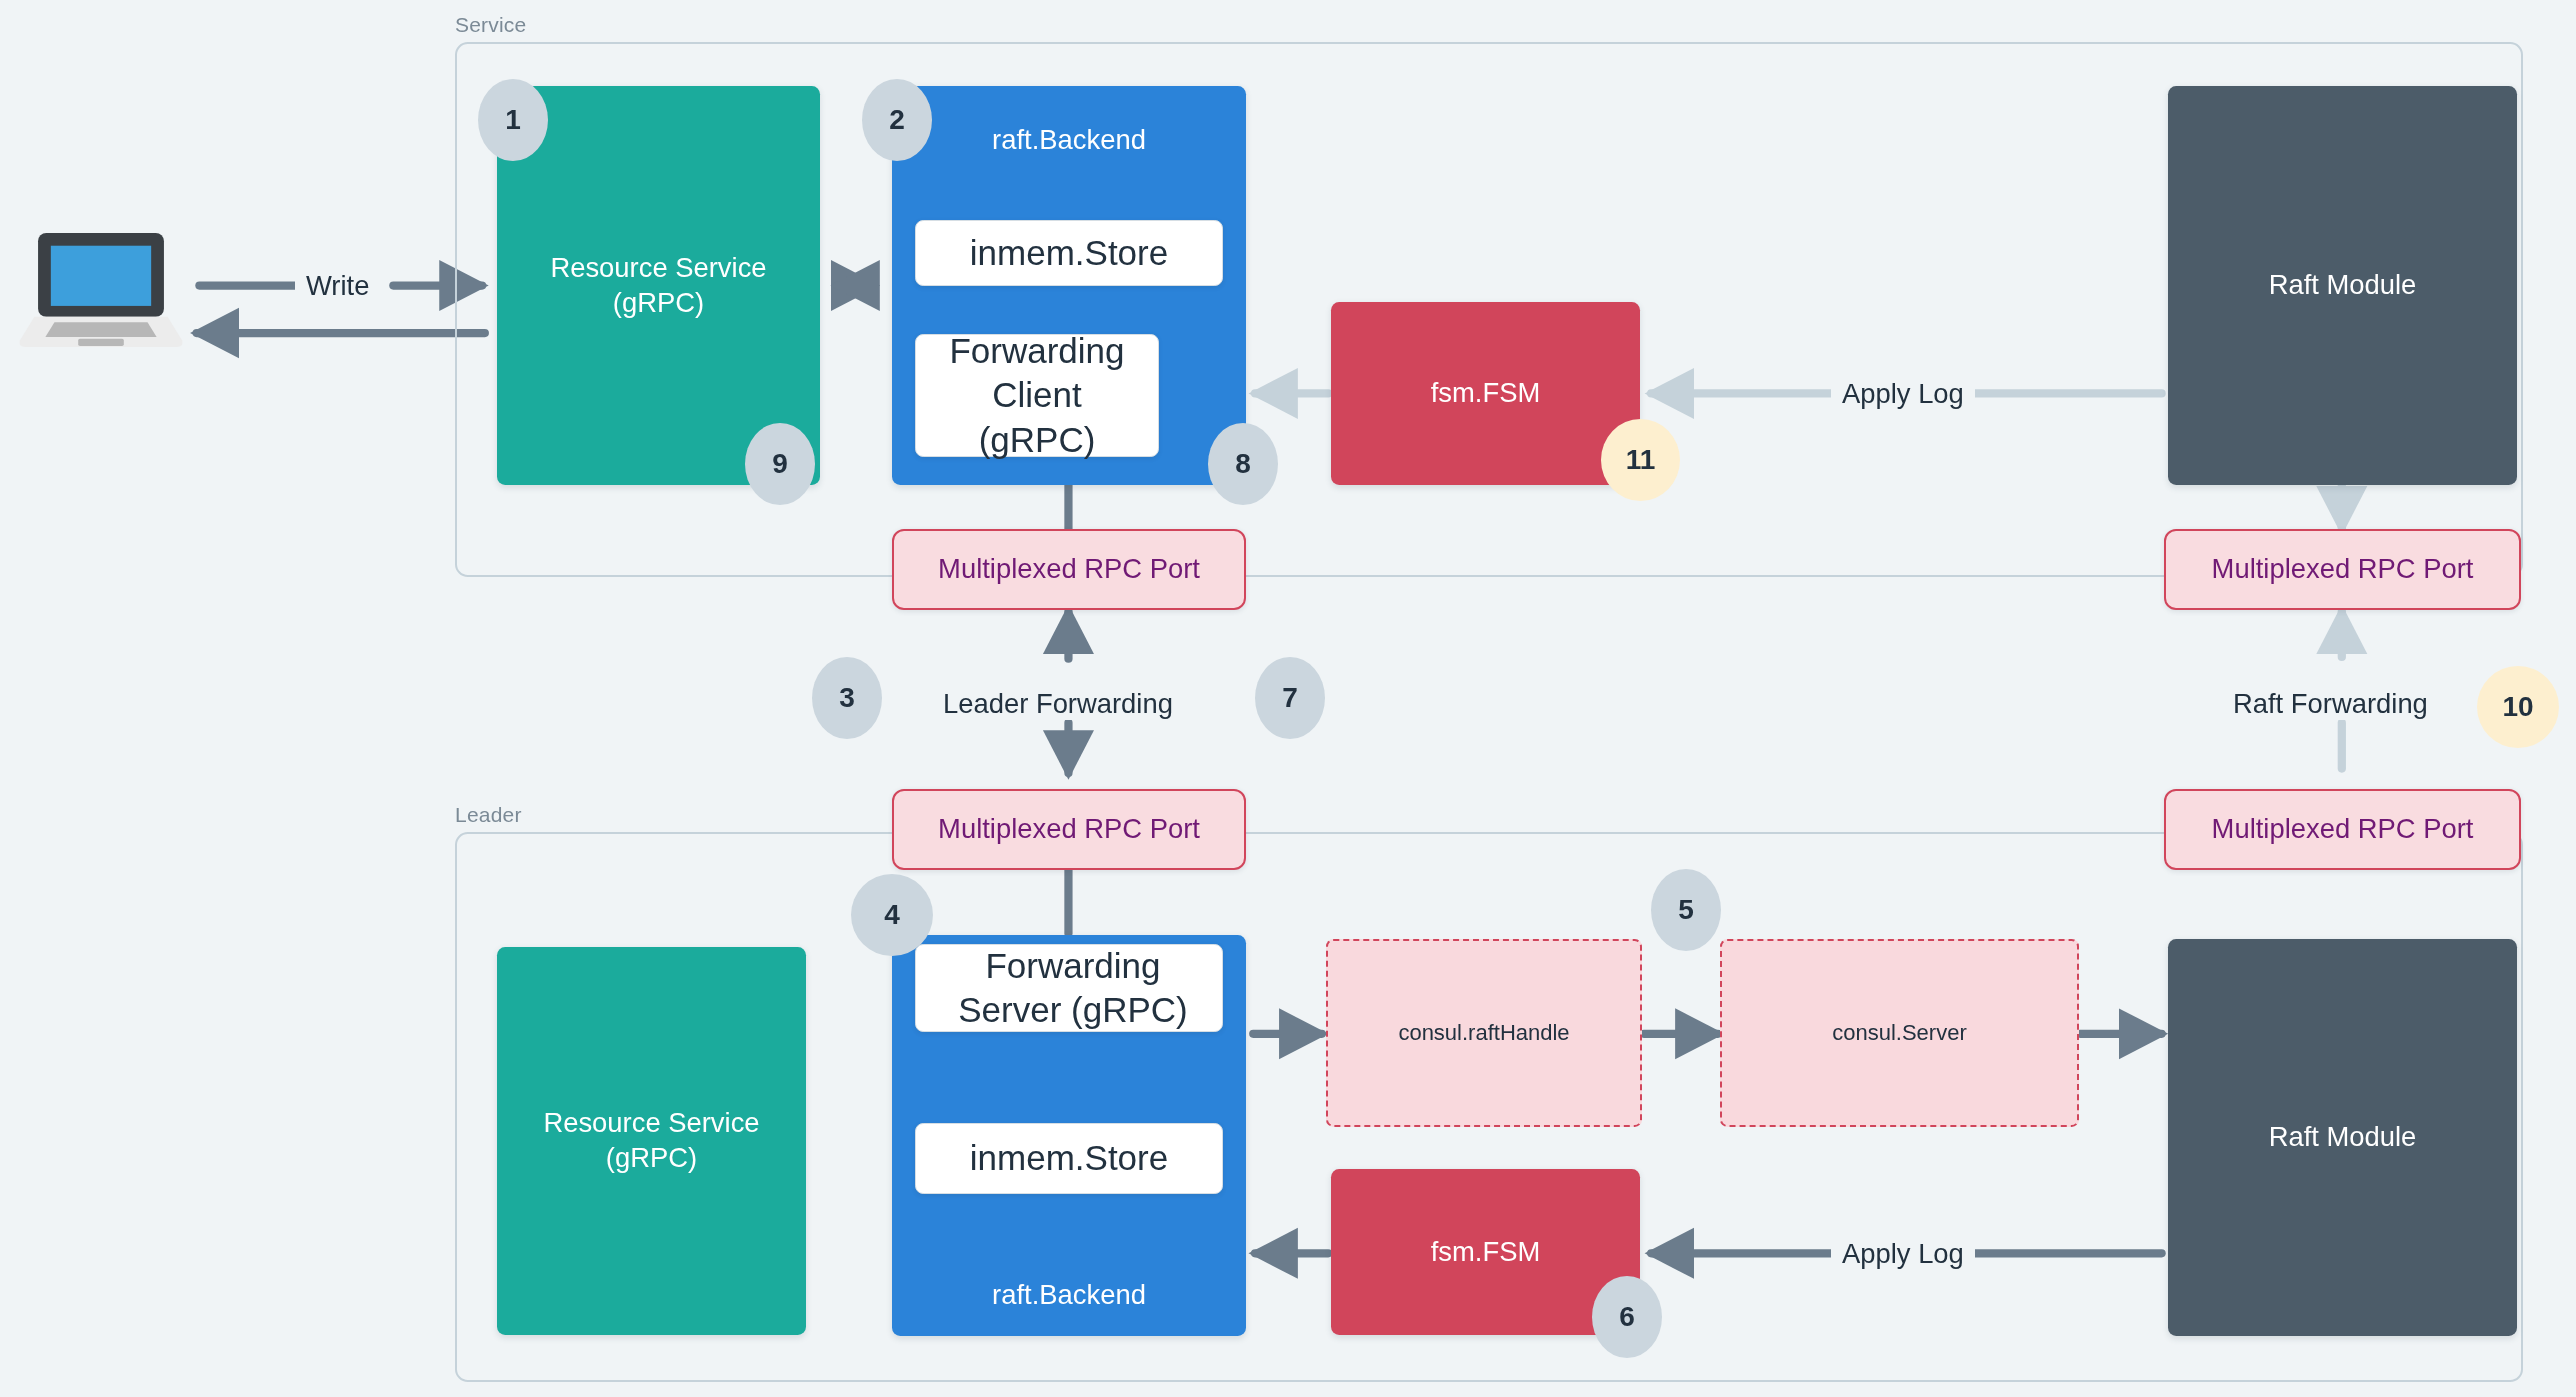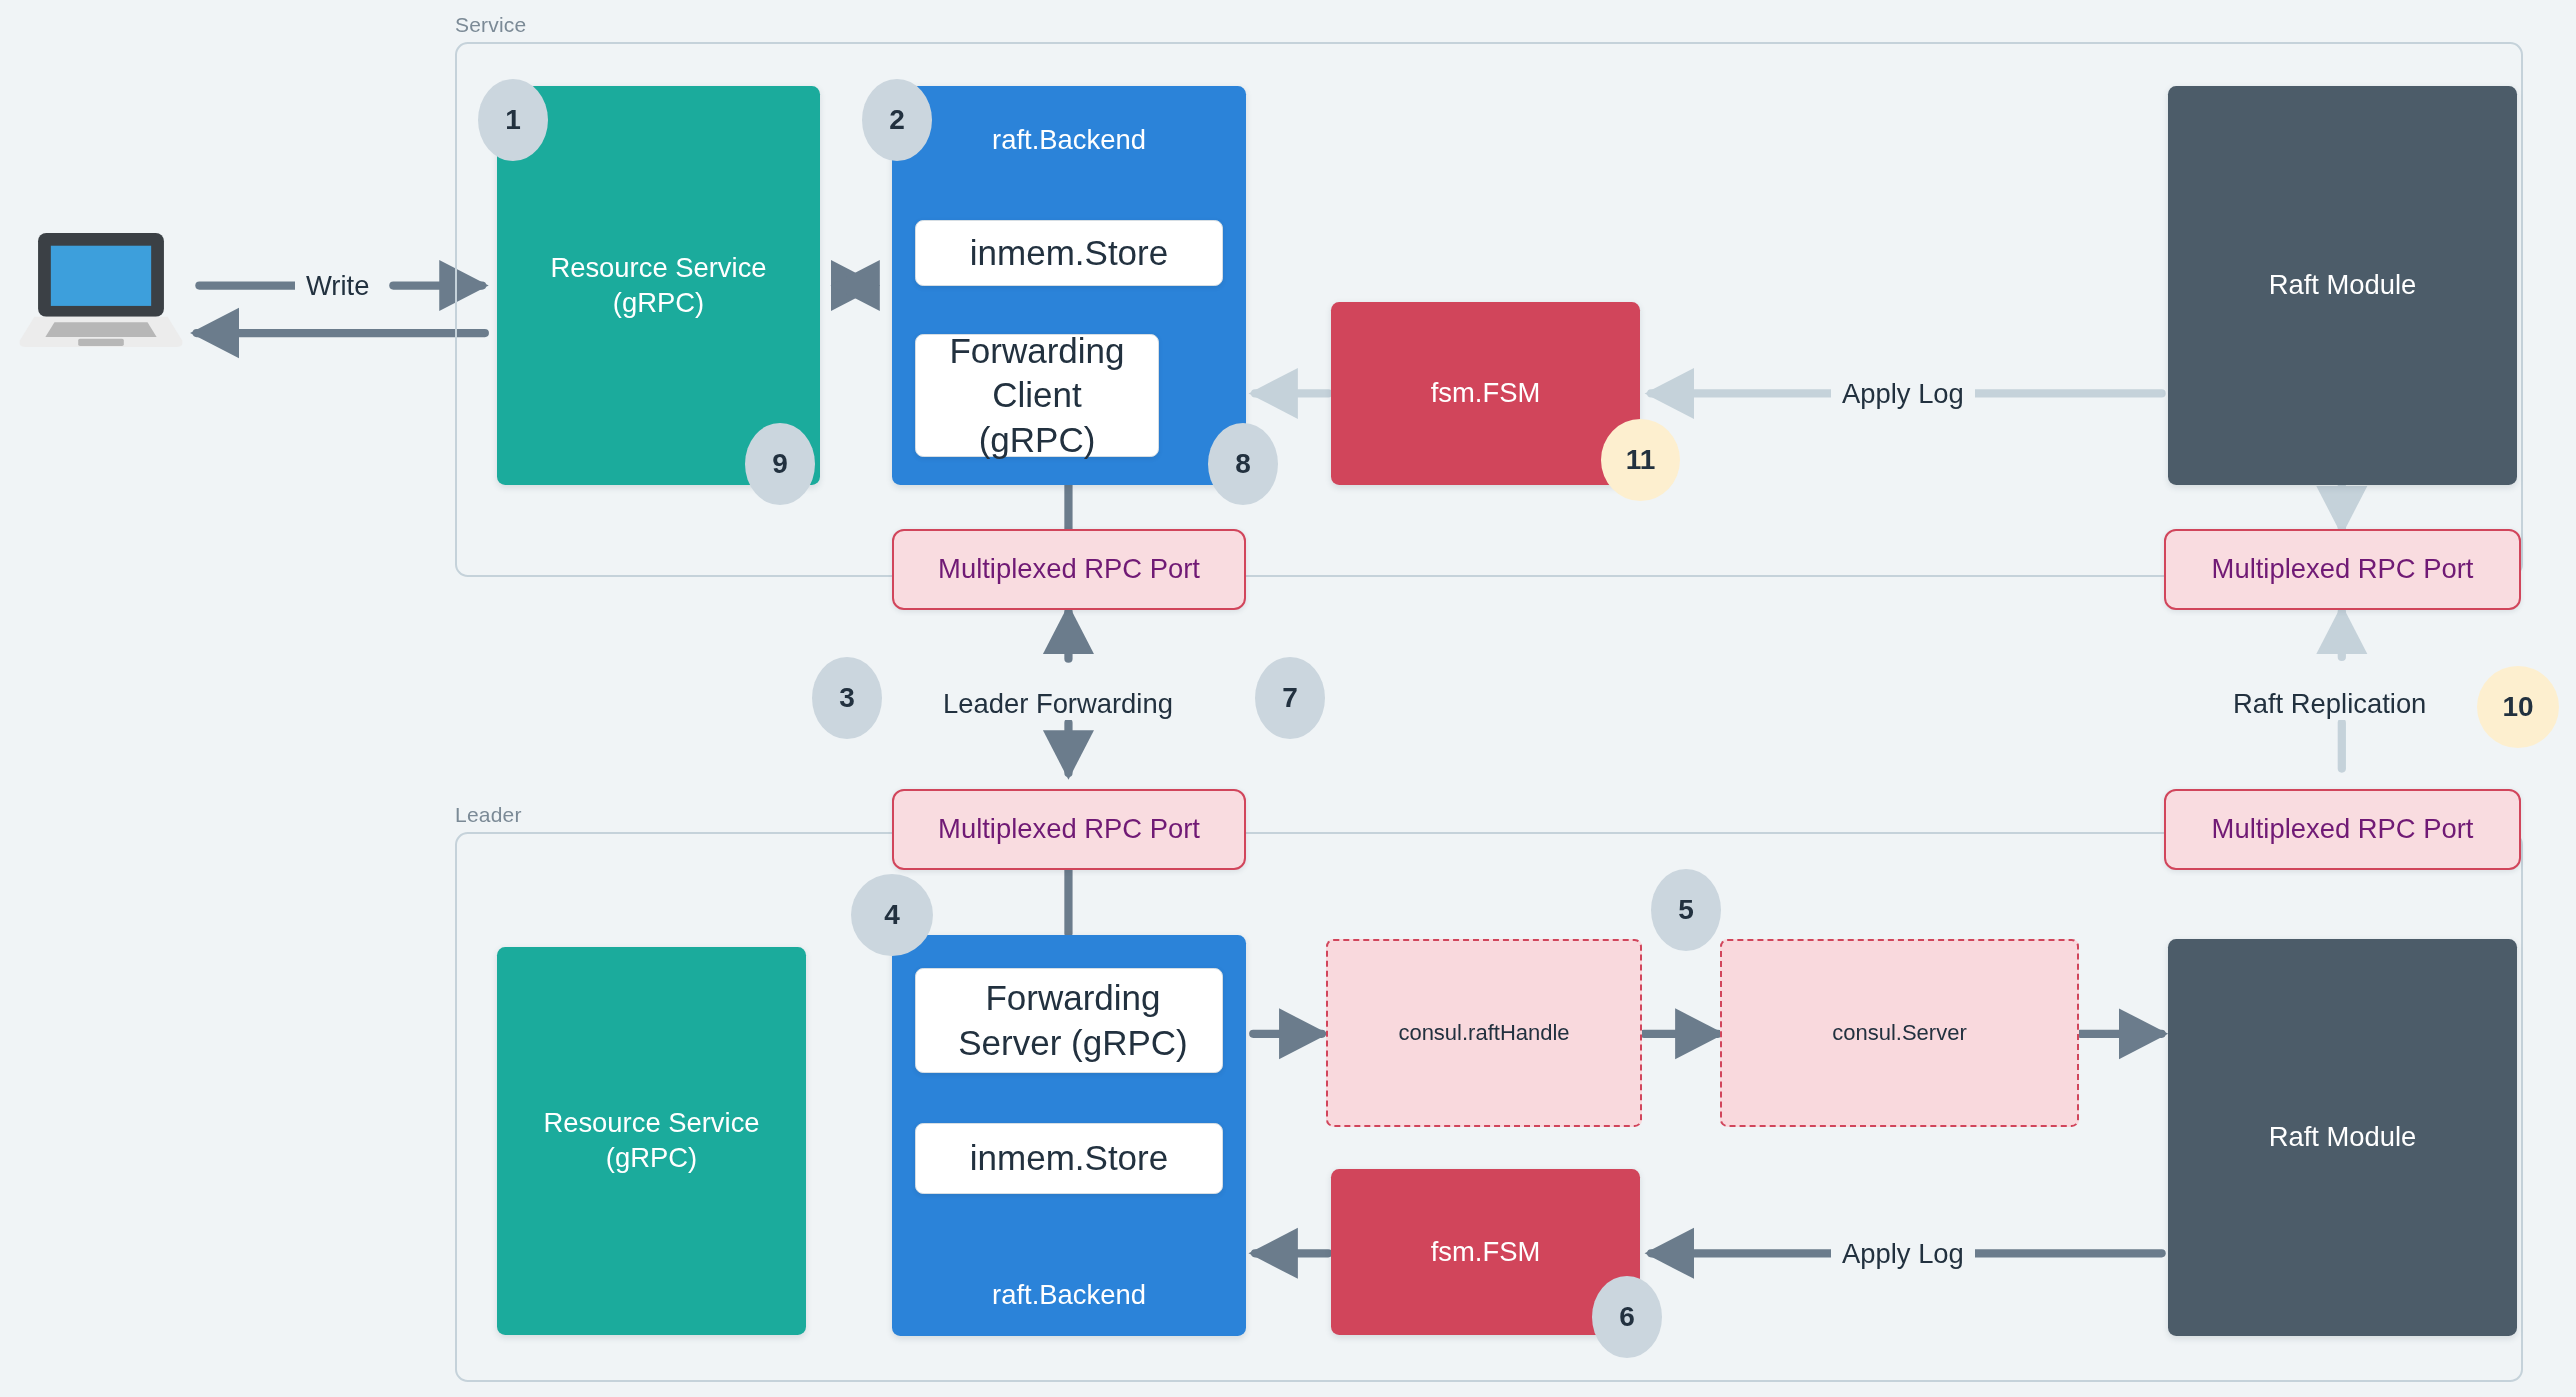--- a/index.html
+++ b/index.html
@@ -161,35 +161,35 @@
   <div class="node red" style="left:1331px; top:302px; width:309px; height:183px;">fsm.FSM</div>
 
   <div class="edge-label" style="left:1831px; top:378px;">Apply Log</div>
 
   <div class="node slate" style="left:2168px; top:86px; width:349px; height:399px;">Raft Module</div>
 
   <div class="node pink" style="left:892px; top:529px; width:354px; height:81px;">Multiplexed RPC Port</div>
   <div class="node pink" style="left:2164px; top:529px; width:357px; height:81px;">Multiplexed RPC Port</div>
 
   <div class="edge-label" style="left:932px; top:688px;">Leader Forwarding</div>
-  <div class="edge-label" style="left:2222px; top:688px;">Raft Replication</div>
+  <div class="edge-label" style="left:2222px; top:688px;">Raft Forwarding</div>
 
   <div class="group-label" style="left:455px; top:803px;">Leader</div>
   <div class="group-box" style="left:455px; top:832px; width:2064px; height:546px;"></div>
 
   <div class="node pink" style="left:892px; top:789px; width:354px; height:81px;">Multiplexed RPC Port</div>
   <div class="node pink" style="left:2164px; top:789px; width:357px; height:81px;">Multiplexed RPC Port</div>
 
   <div class="node teal" style="left:497px; top:947px; width:309px; height:388px;">Resource Service
 (gRPC)</div>
 
   <div class="node blue" style="left:892px; top:935px; width:354px; height:401px; display:block;">
     <div class="blue-title" style="top:343px;">raft.Backend</div>
   </div>
-  <div class="node white" style="left:915px; top:968px; width:308px; height:105px;padding-left:8px;">Forwarding
+  <div class="node white" style="left:915px; top:944px; width:308px; height:88px;padding-left:8px;">Forwarding
 Server (gRPC)</div>
   <div class="node white" style="left:915px; top:1123px; width:308px; height:71px;">inmem.Store</div>
 
   <div class="node dashed" style="left:1326px; top:939px; width:316px; height:188px;">consul.raftHandle</div>
   <div class="node dashed" style="left:1720px; top:939px; width:359px; height:188px;">consul.Server</div>
 
   <div class="node red" style="left:1331px; top:1169px; width:309px; height:166px;">fsm.FSM</div>
 
   <div class="edge-label" style="left:1831px; top:1238px;">Apply Log</div>
 

